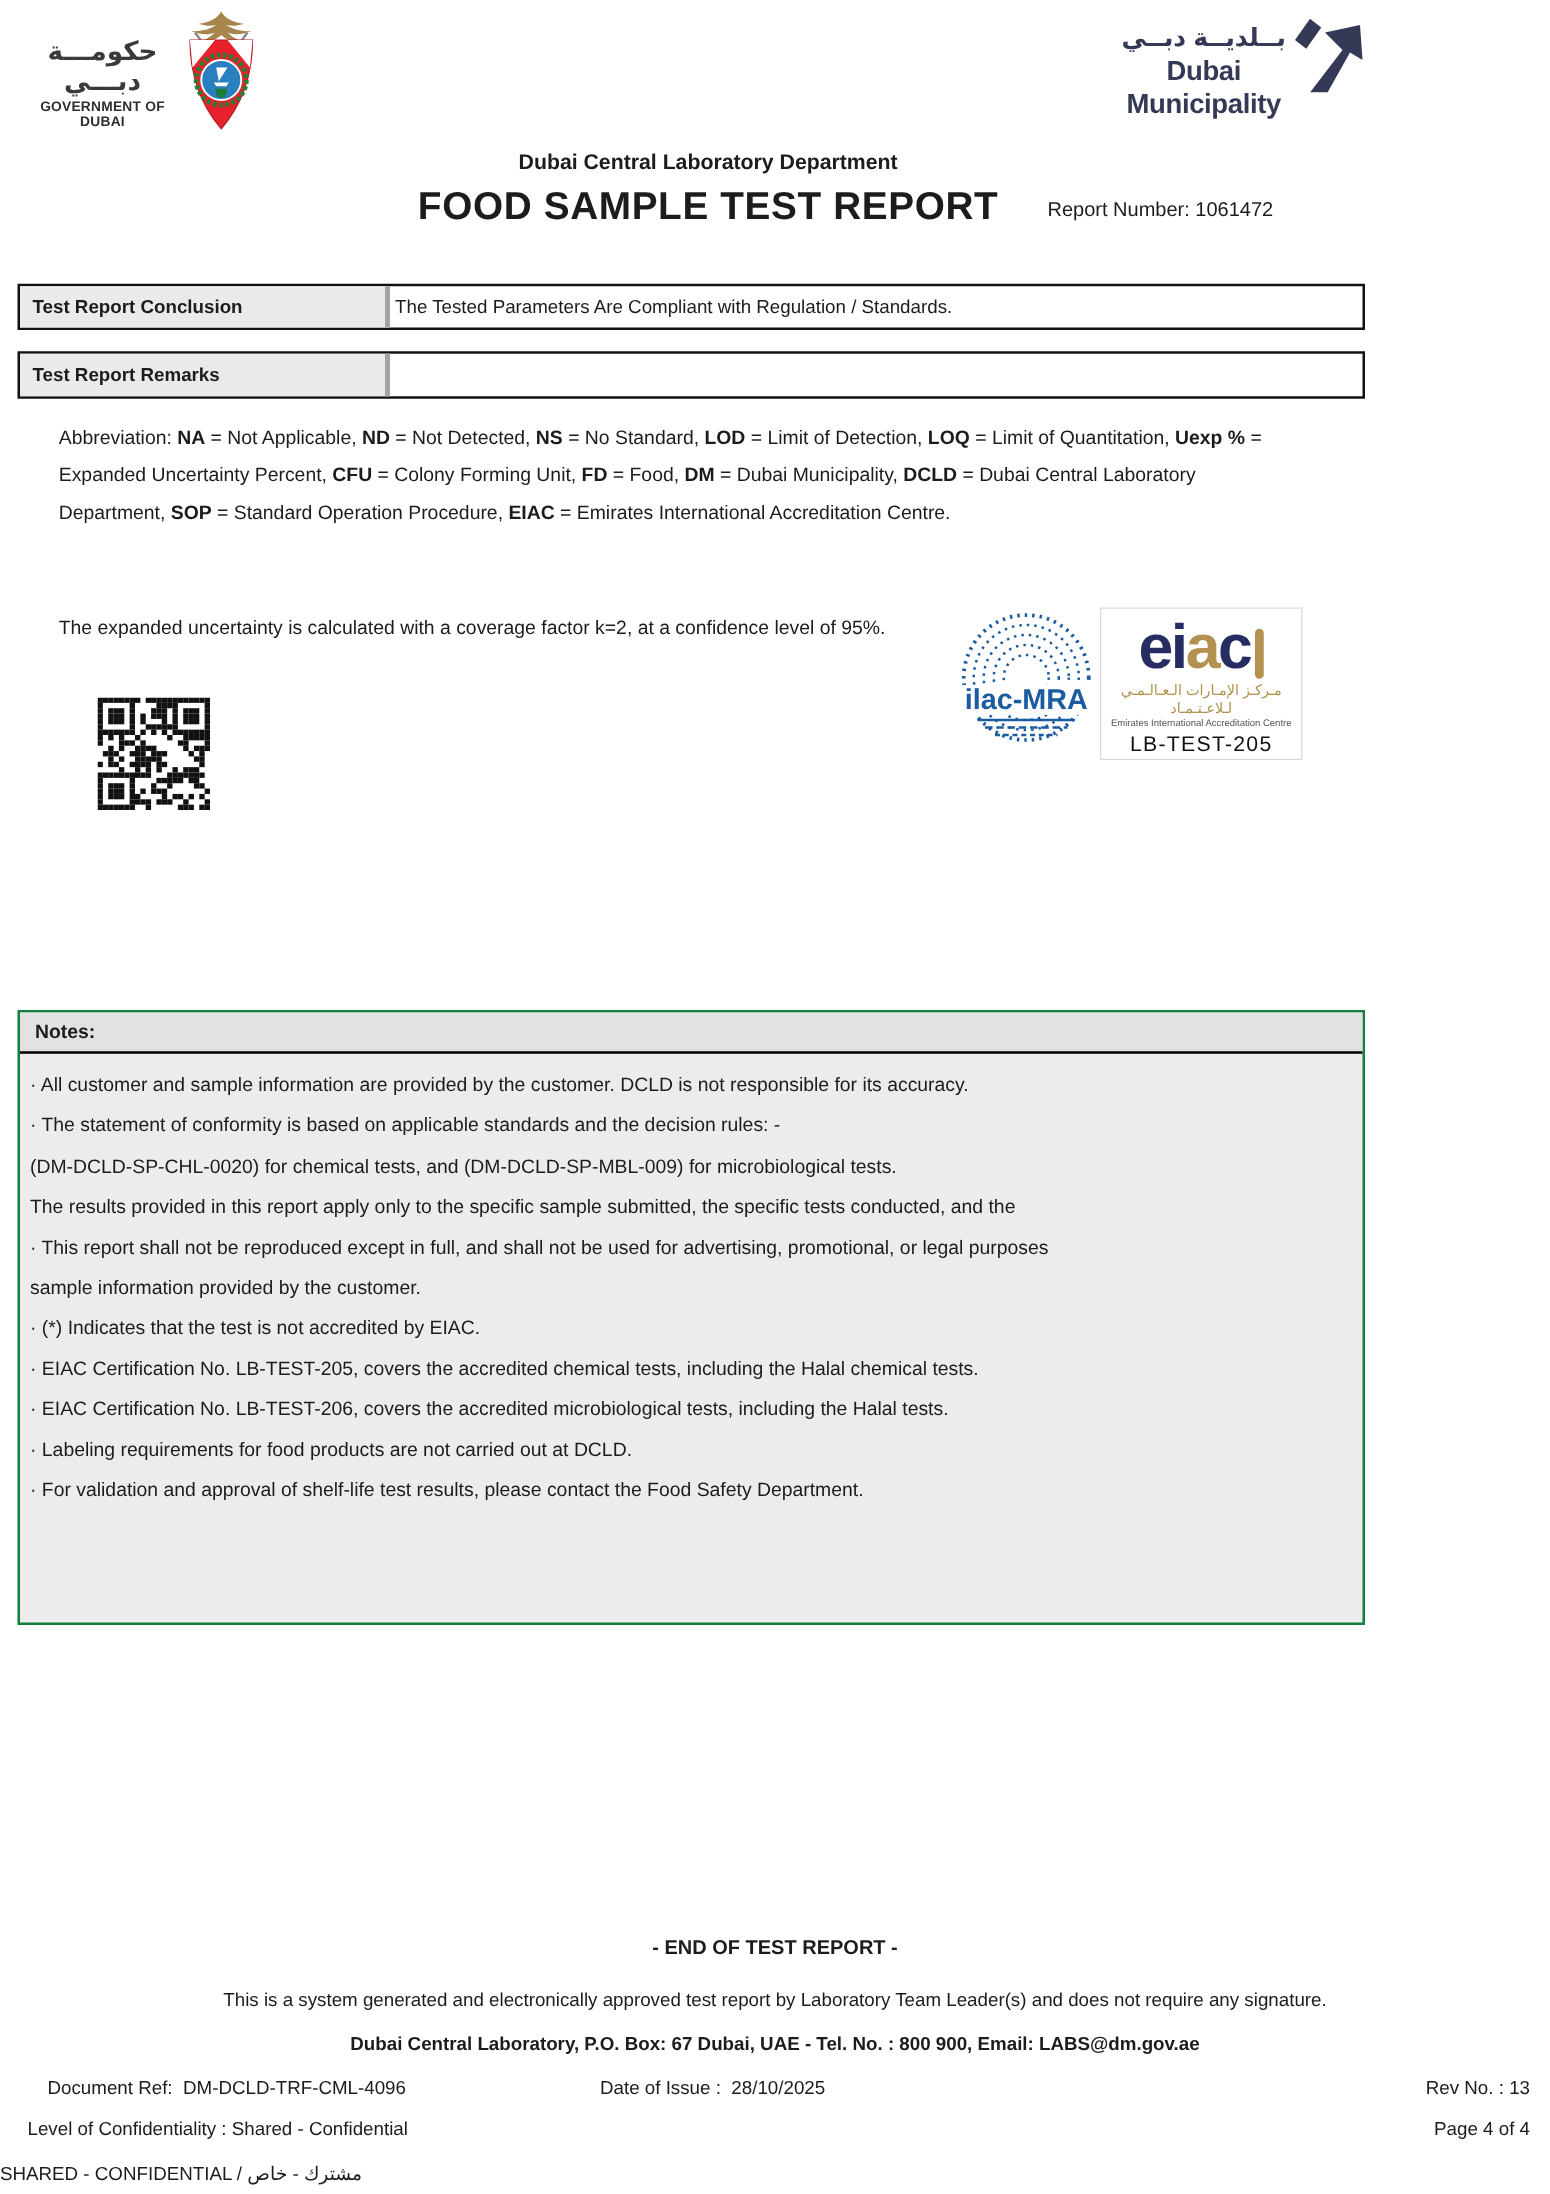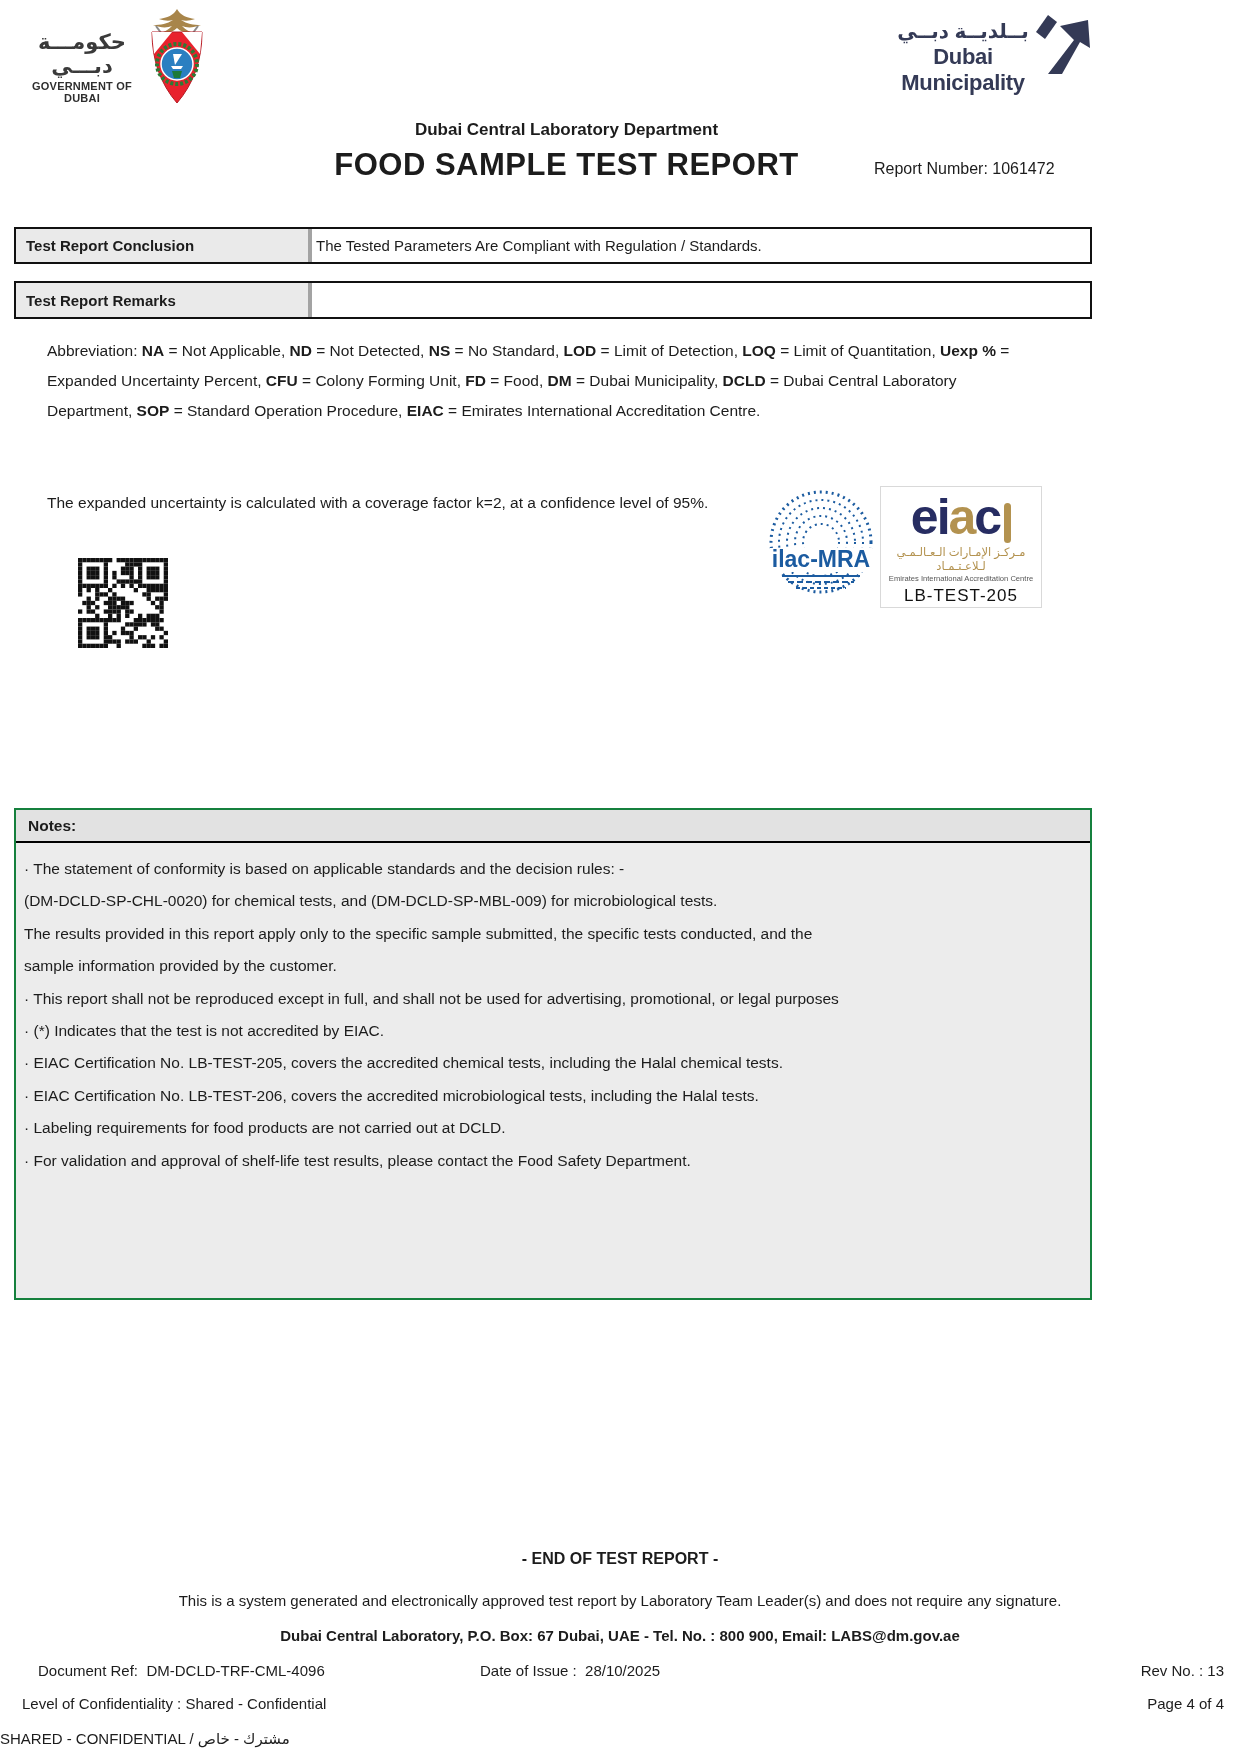--- a/index.html
+++ b/index.html
@@ -19,21 +19,21 @@
   .gov-crest { left:142px; top:8px; }
 
   .dm-block { left:893px; top:18px; width:140px; text-align:center; }
   .dm-arabic { font-size:20px; font-weight:bold; color:#343a56; line-height:26px; }
   .dm-english { font-size:22px; font-weight:600; color:#343a56; letter-spacing:-0.3px; }
   .dm-arrow { left:1034px; top:12px; }
 
   
   .dept-title { left:0; top:120px; width:1133px; text-align:center; font-size:17px; font-weight:bold; }
   .main-title { left:0; top:147px; width:1133px; text-align:center; font-size:31px; font-weight:800; letter-spacing:.5px; }
-  .report-number { left:838px; top:160px; font-size:16px;margin-left:36px; }
+  .report-number { left:838px; top:160px; font-size:16px; }
 
   
   .kv-table { left:14px; width:1078px; border:2px solid #111; display:flex; background:#fff; }
   .kv-label { width:296px; background:#eaeaea; border-right:4px solid #a3a3a3; font-weight:bold; font-size:15px; display:flex; align-items:center; padding-left:10px; }
   .kv-value { flex:1; font-size:15px; display:flex; align-items:center; padding-left:4px; }
   .t-conclusion { top:227px; height:37px; }
   .t-remarks   { top:281px; height:38px; }
 
   
   .abbrev { left:47px; top:336px; width:992px; font-size:15.5px; line-height:30px; }
@@ -387,25 +387,26 @@
     <span class="eiac-bar"></span>
   </div>
   <div class="eiac-arabic">مـركـز الإمـارات الـعـالـمـي لـلاعـتـمـاد</div>
   <div class="eiac-english">Emirates International Accreditation Centre</div>
   <div class="eiac-cert">LB-TEST-205</div>
 </div>
 
 <div class="abs notes-box">
   <div class="notes-header">Notes:</div>
   <div class="notes-body">
+      <div>· All customer and sample information are provided by the customer. DCLD is not responsible for its accuracy.</div>
       <div>· The statement of conformity is based on applicable standards and the decision rules: -</div>
       <div>(DM-DCLD-SP-CHL-0020) for chemical tests, and (DM-DCLD-SP-MBL-009) for microbiological tests.</div>
       <div>The results provided in this report apply only to the specific sample submitted, the specific tests conducted, and the</div>
+      <div>· This report shall not be reproduced except in full, and shall not be used for advertising, promotional, or legal purposes</div>
       <div>sample information provided by the customer.</div>
-      <div>· This report shall not be reproduced except in full, and shall not be used for advertising, promotional, or legal purposes</div>
       <div>· (*) Indicates that the test is not accredited by EIAC.</div>
       <div>· EIAC Certification No. LB-TEST-205, covers the accredited chemical tests, including the Halal chemical tests.</div>
       <div>· EIAC Certification No. LB-TEST-206, covers the accredited microbiological tests, including the Halal tests.</div>
       <div>· Labeling requirements for food products are not carried out at DCLD.</div>
       <div>· For validation and approval of shelf-life test results, please contact the Food Safety Department.</div>
     </div>
 </div>
 
 <div class="abs f-end">- END OF TEST REPORT -</div>
 <div class="abs f-system">This is a system generated and electronically approved test report by Laboratory Team Leader(s) and does not require any signature.</div>

